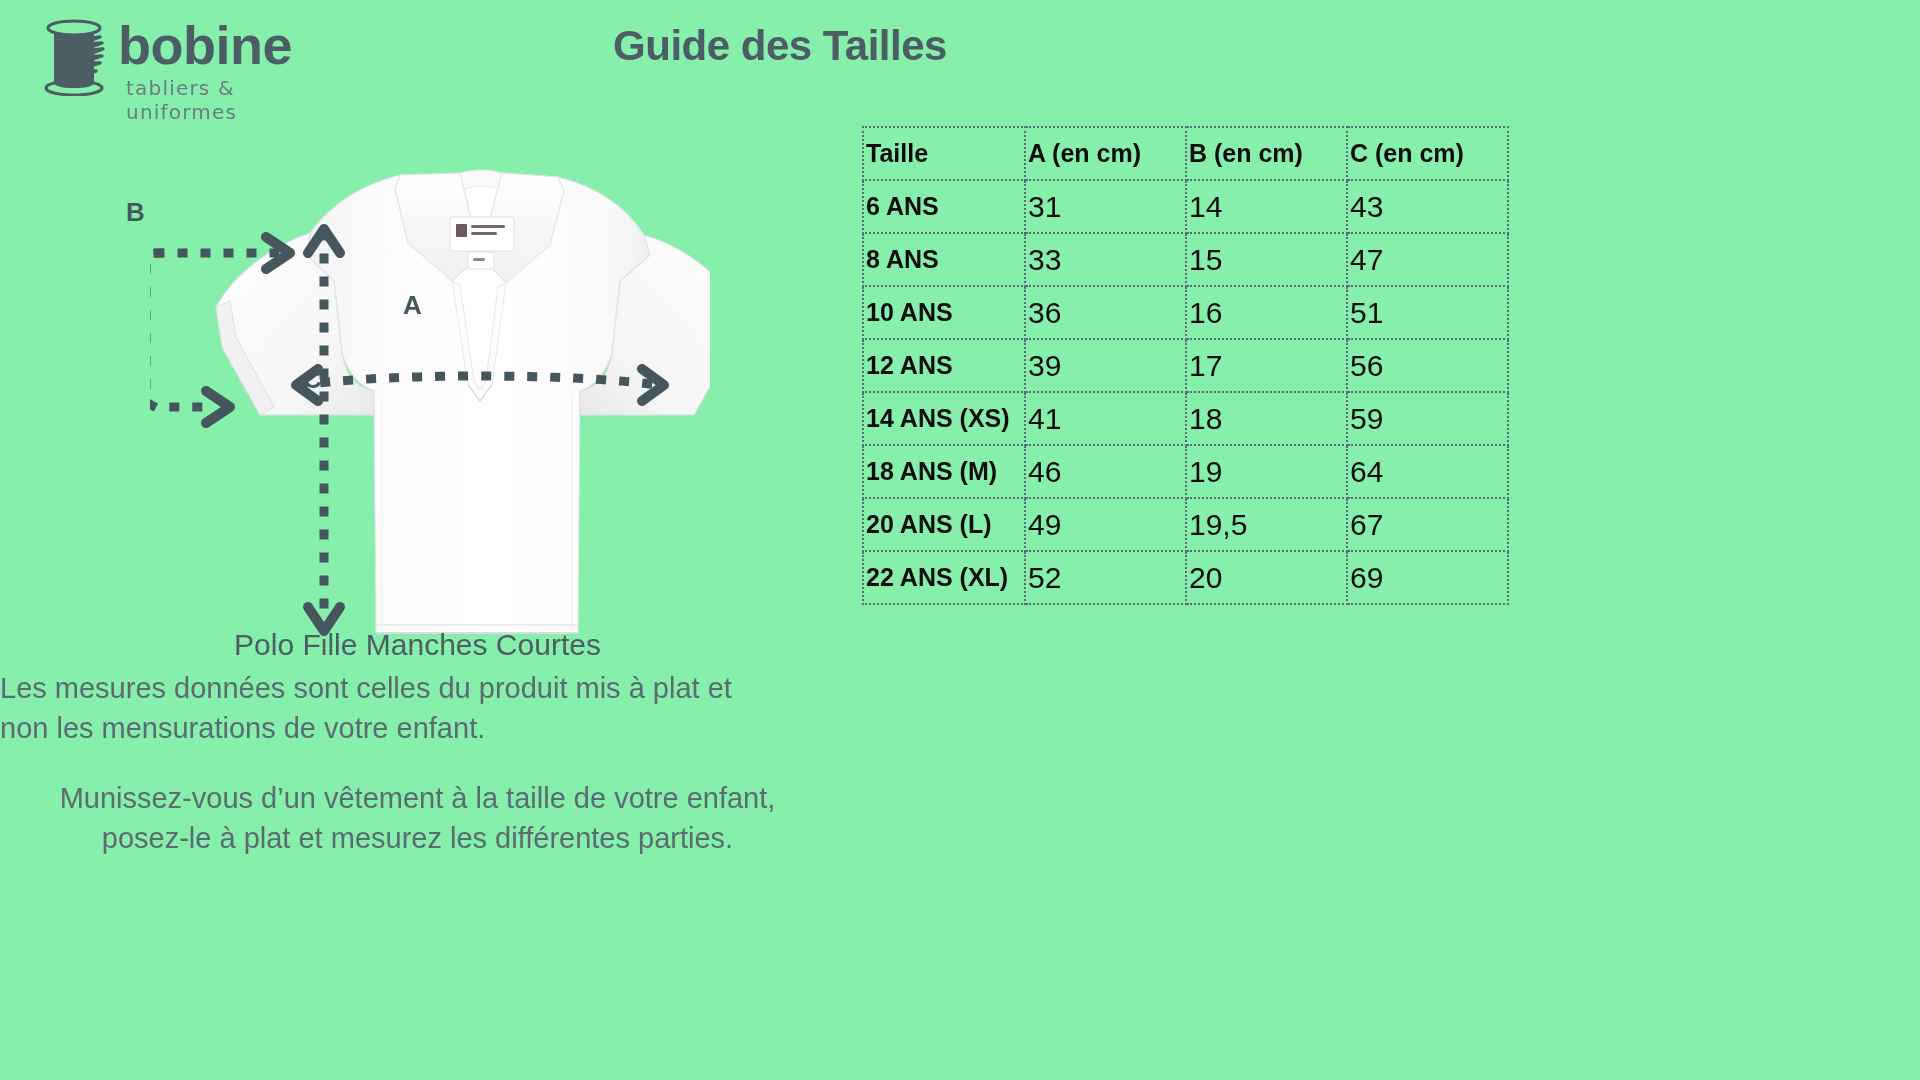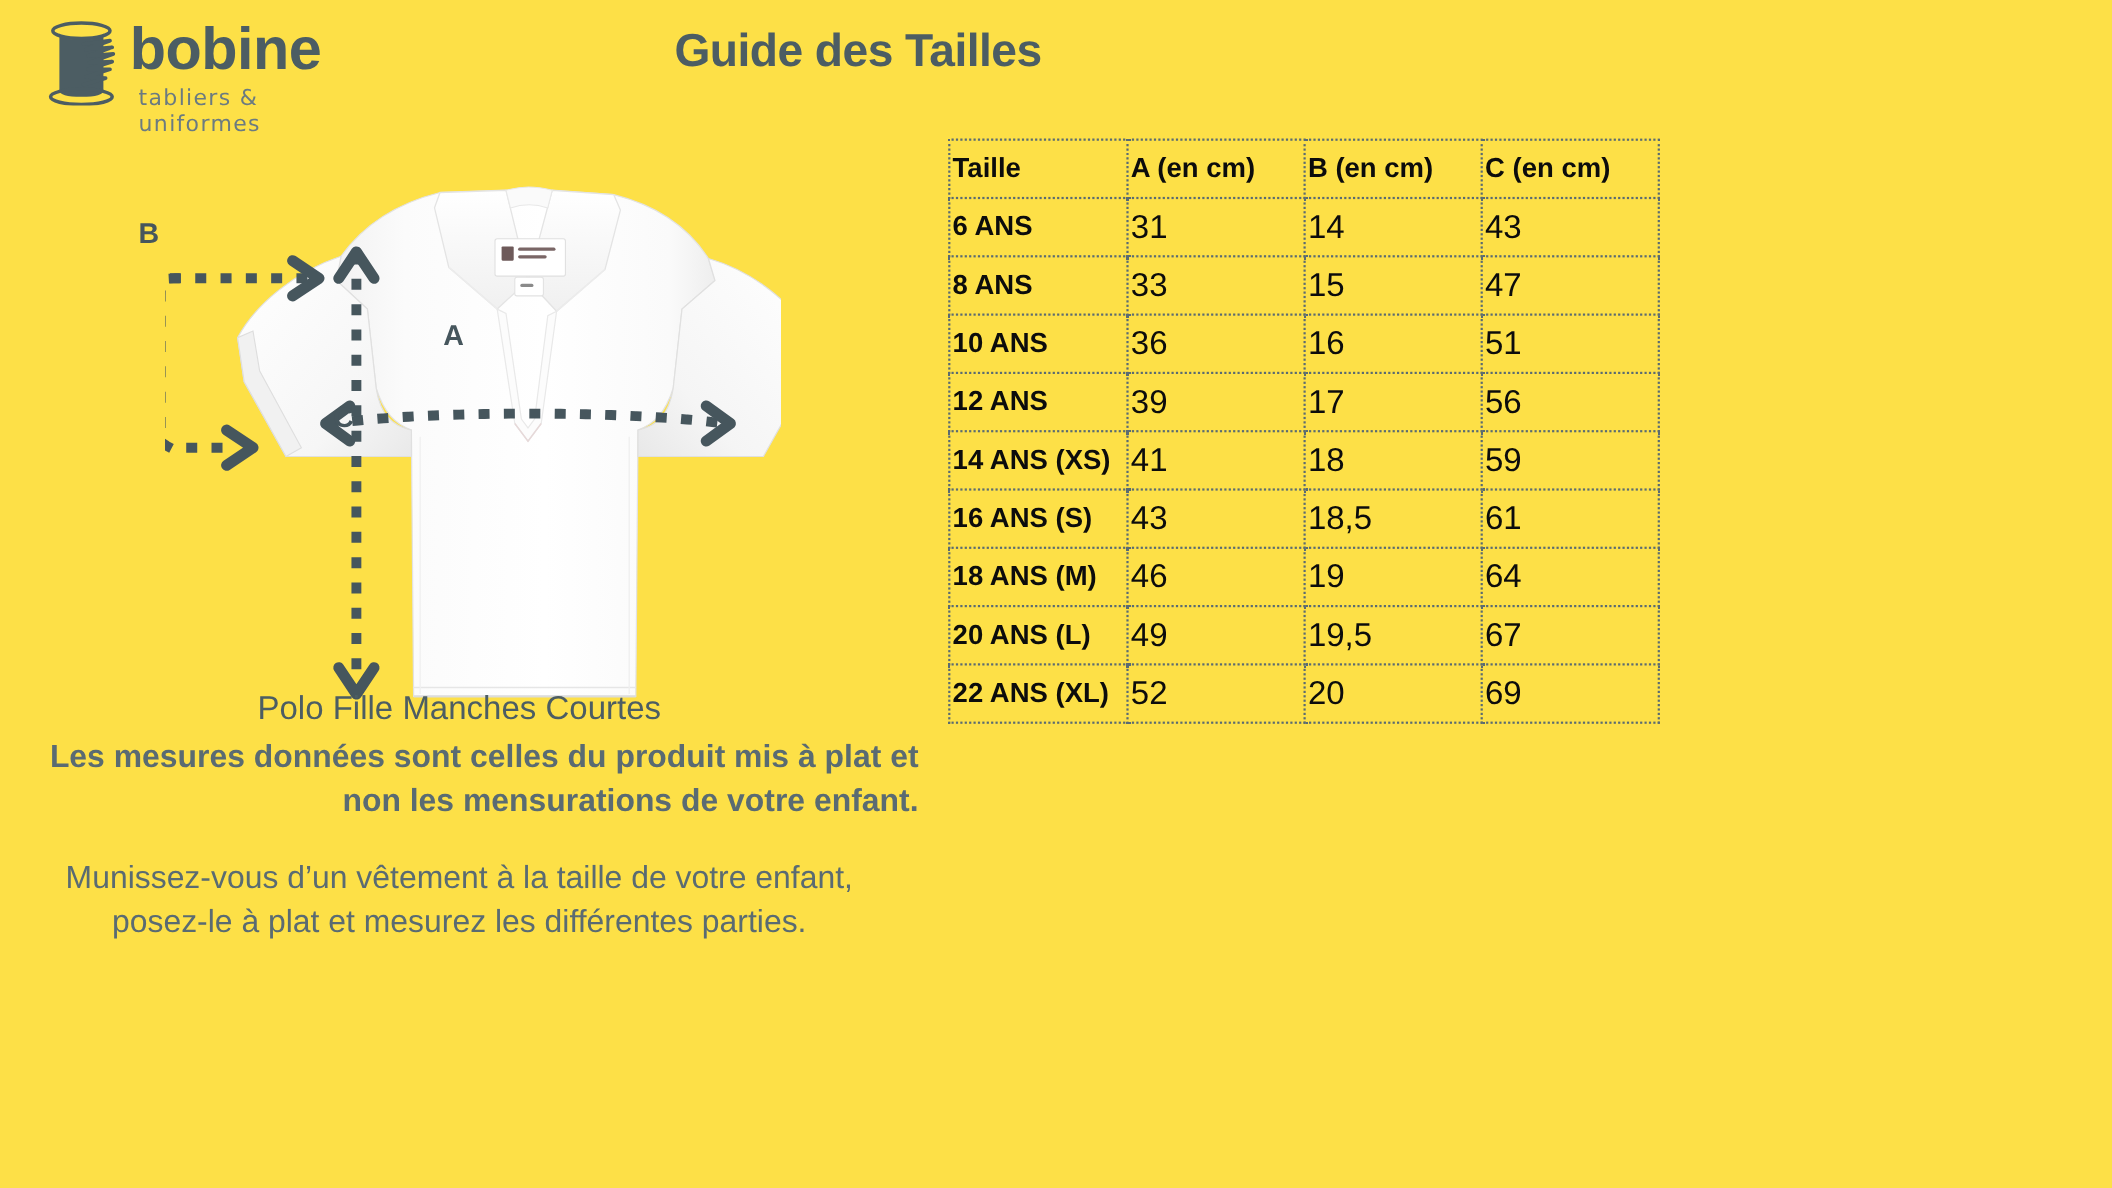--- a/index.html
+++ b/index.html
@@ -6,21 +6,21 @@
   html, body {
     margin: 0; padding: 0;
     width: 1920px; height: 1080px;
     background: #ffffff;
     font-family: "Liberation Sans", sans-serif;
     overflow: hidden;
   }
   #page {
     position: relative;
     width: 1920px; height: 1080px;
-    background: #fde047;
+    background: #86efac;
   }
 
   
   #logo {
     position: absolute;
     left: 40px; top: 14px;
     width: 260px; height: 92px;
   }
   #logo-mark { position: absolute; left: 0; top: 4px; width: 72px; height: 78px; }
   #logo-word {
@@ -67,23 +67,23 @@
   
   #caption-title {
     position: absolute;
     left: 0; top: 628px; width: 835px;
     text-align: center;
     font-size: 30px; font-weight: 400; color: #4c5d63;
   }
   #caption-p1 {
     position: absolute;
     left: 0; top: 668px; width: 835px;
-    text-align: right;
+    text-align: left;
     font-size: 29px; color: #5a6b72; line-height: 1.38;
-    font-weight: 700;
+    font-weight: 400;
   }
   #caption-p2 {
     position: absolute;
     left: 0; top: 778px; width: 835px;
     text-align: center;
     font-size: 29px; color: #5a6b72; line-height: 1.38;
     font-weight: 400;
   }
 
   
@@ -315,26 +315,20 @@
             <td class="val-cell">17</td>
             <td class="val-cell">56</td>
           </tr>
           <tr>
             <td class="size-cell">14 ANS (XS)</td>
             <td class="val-cell">41</td>
             <td class="val-cell">18</td>
             <td class="val-cell">59</td>
           </tr>
           <tr>
-            <td class="size-cell">16 ANS (S)</td>
-            <td class="val-cell">43</td>
-            <td class="val-cell">18,5</td>
-            <td class="val-cell">61</td>
-          </tr>
-          <tr>
             <td class="size-cell">18 ANS (M)</td>
             <td class="val-cell">46</td>
             <td class="val-cell">19</td>
             <td class="val-cell">64</td>
           </tr>
           <tr>
             <td class="size-cell">20 ANS (L)</td>
             <td class="val-cell">49</td>
             <td class="val-cell">19,5</td>
             <td class="val-cell">67</td>

